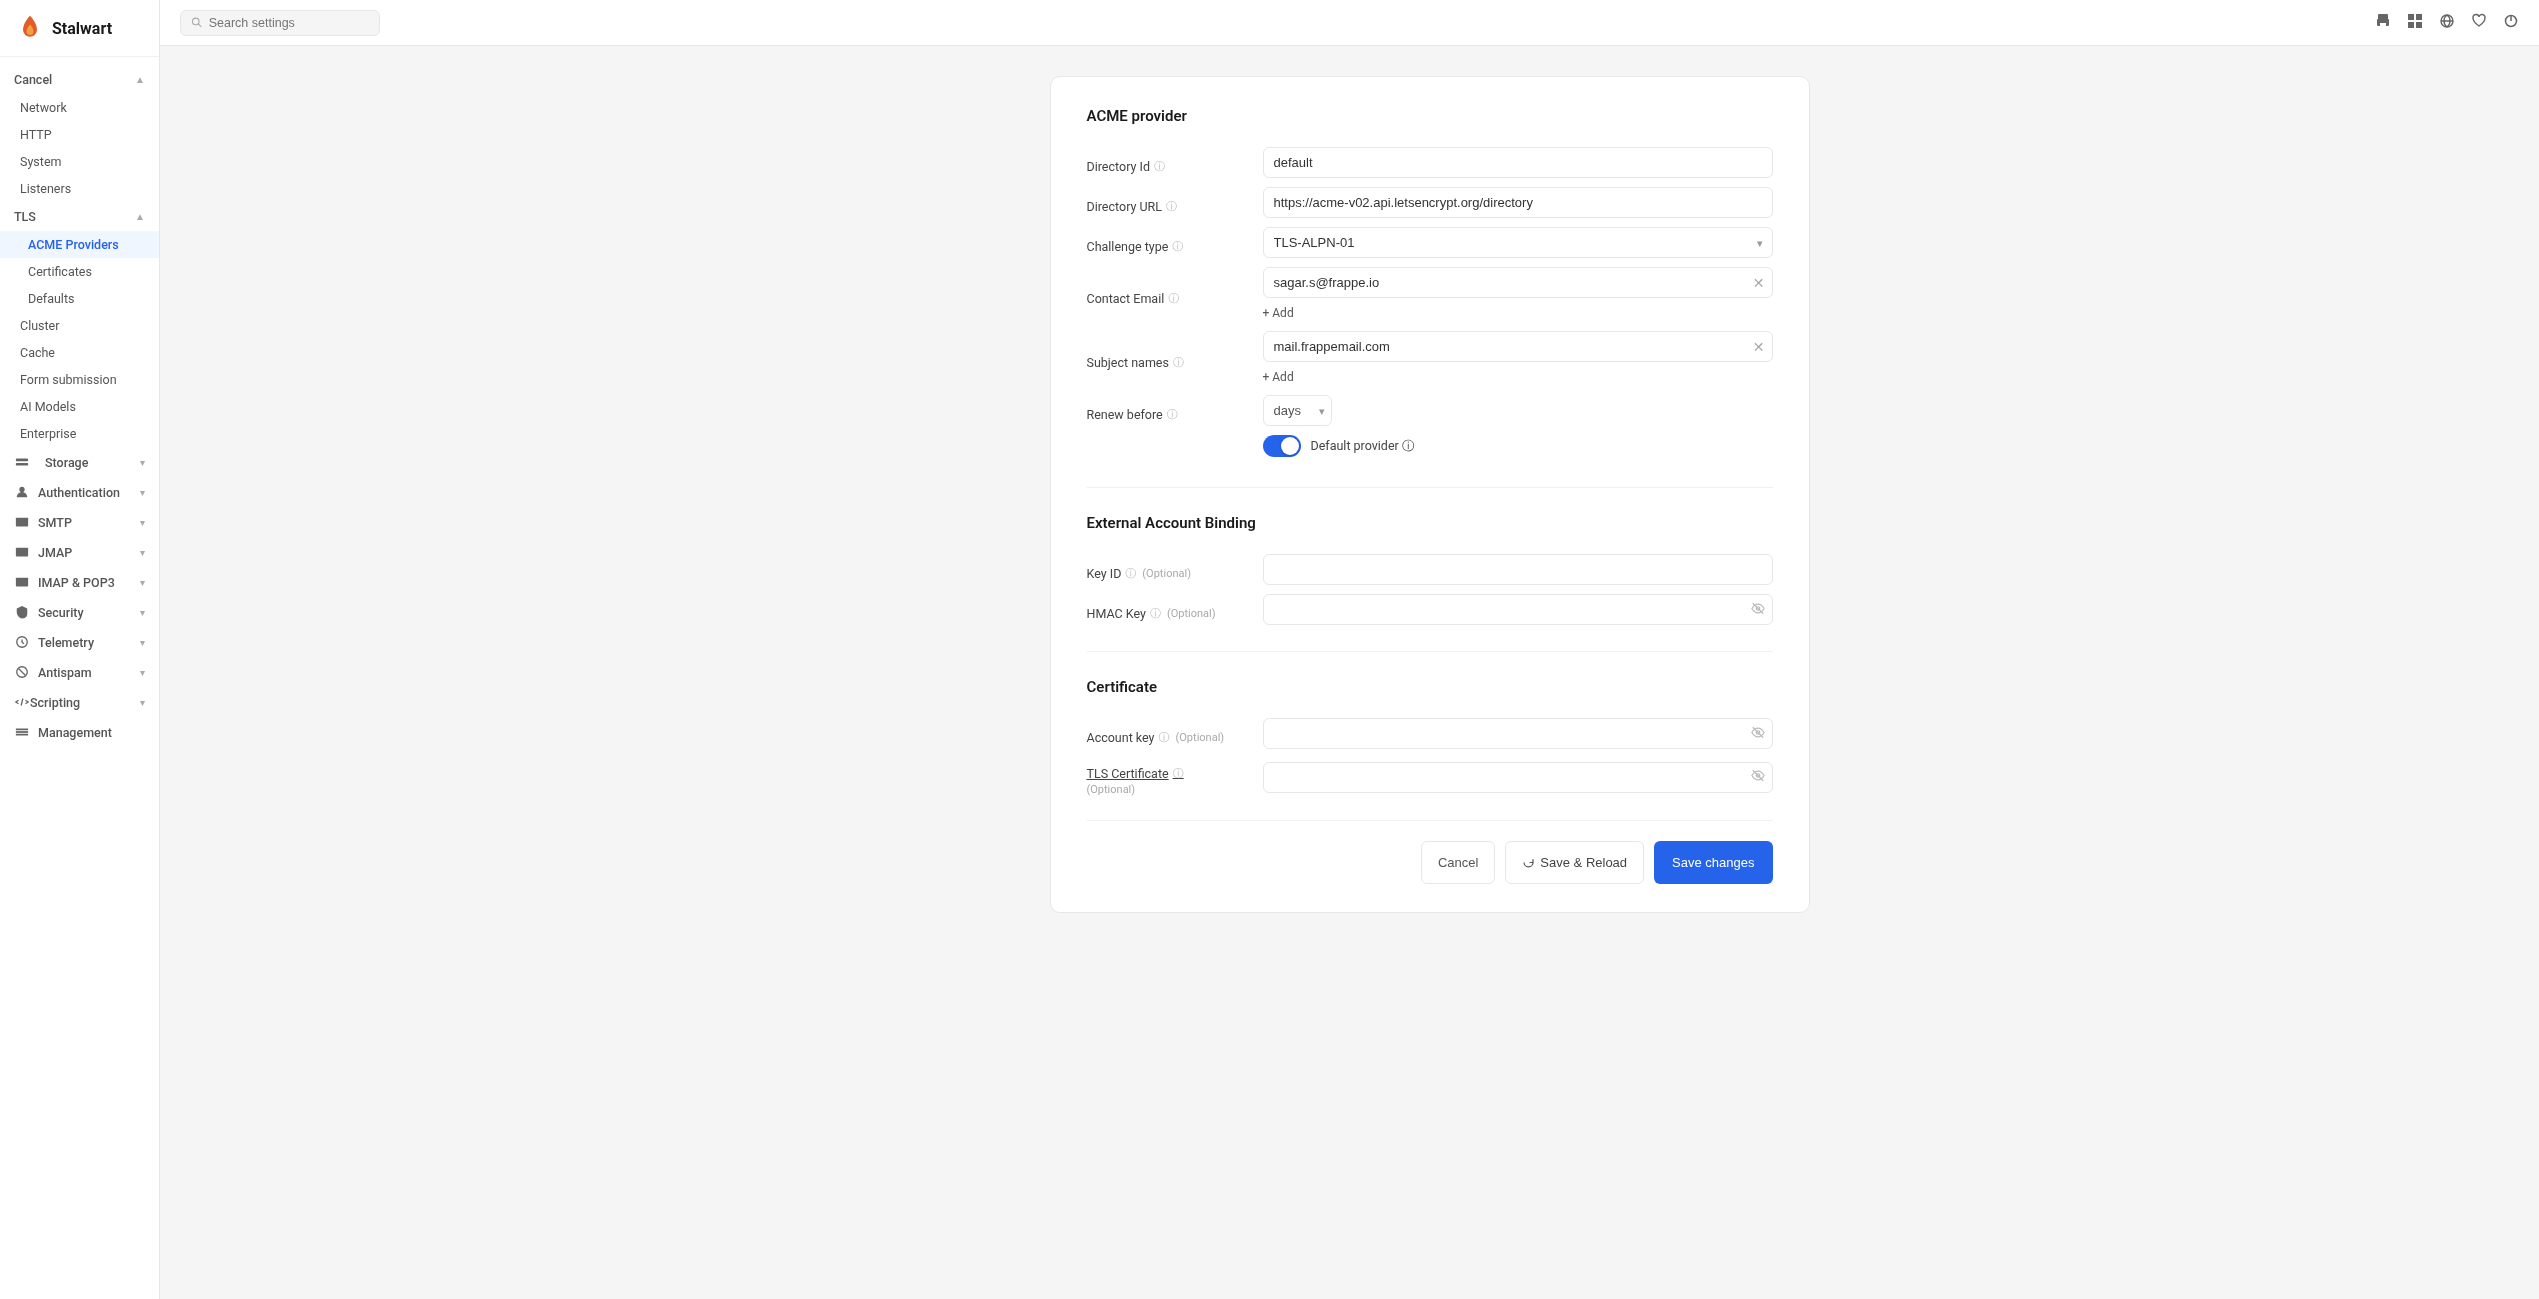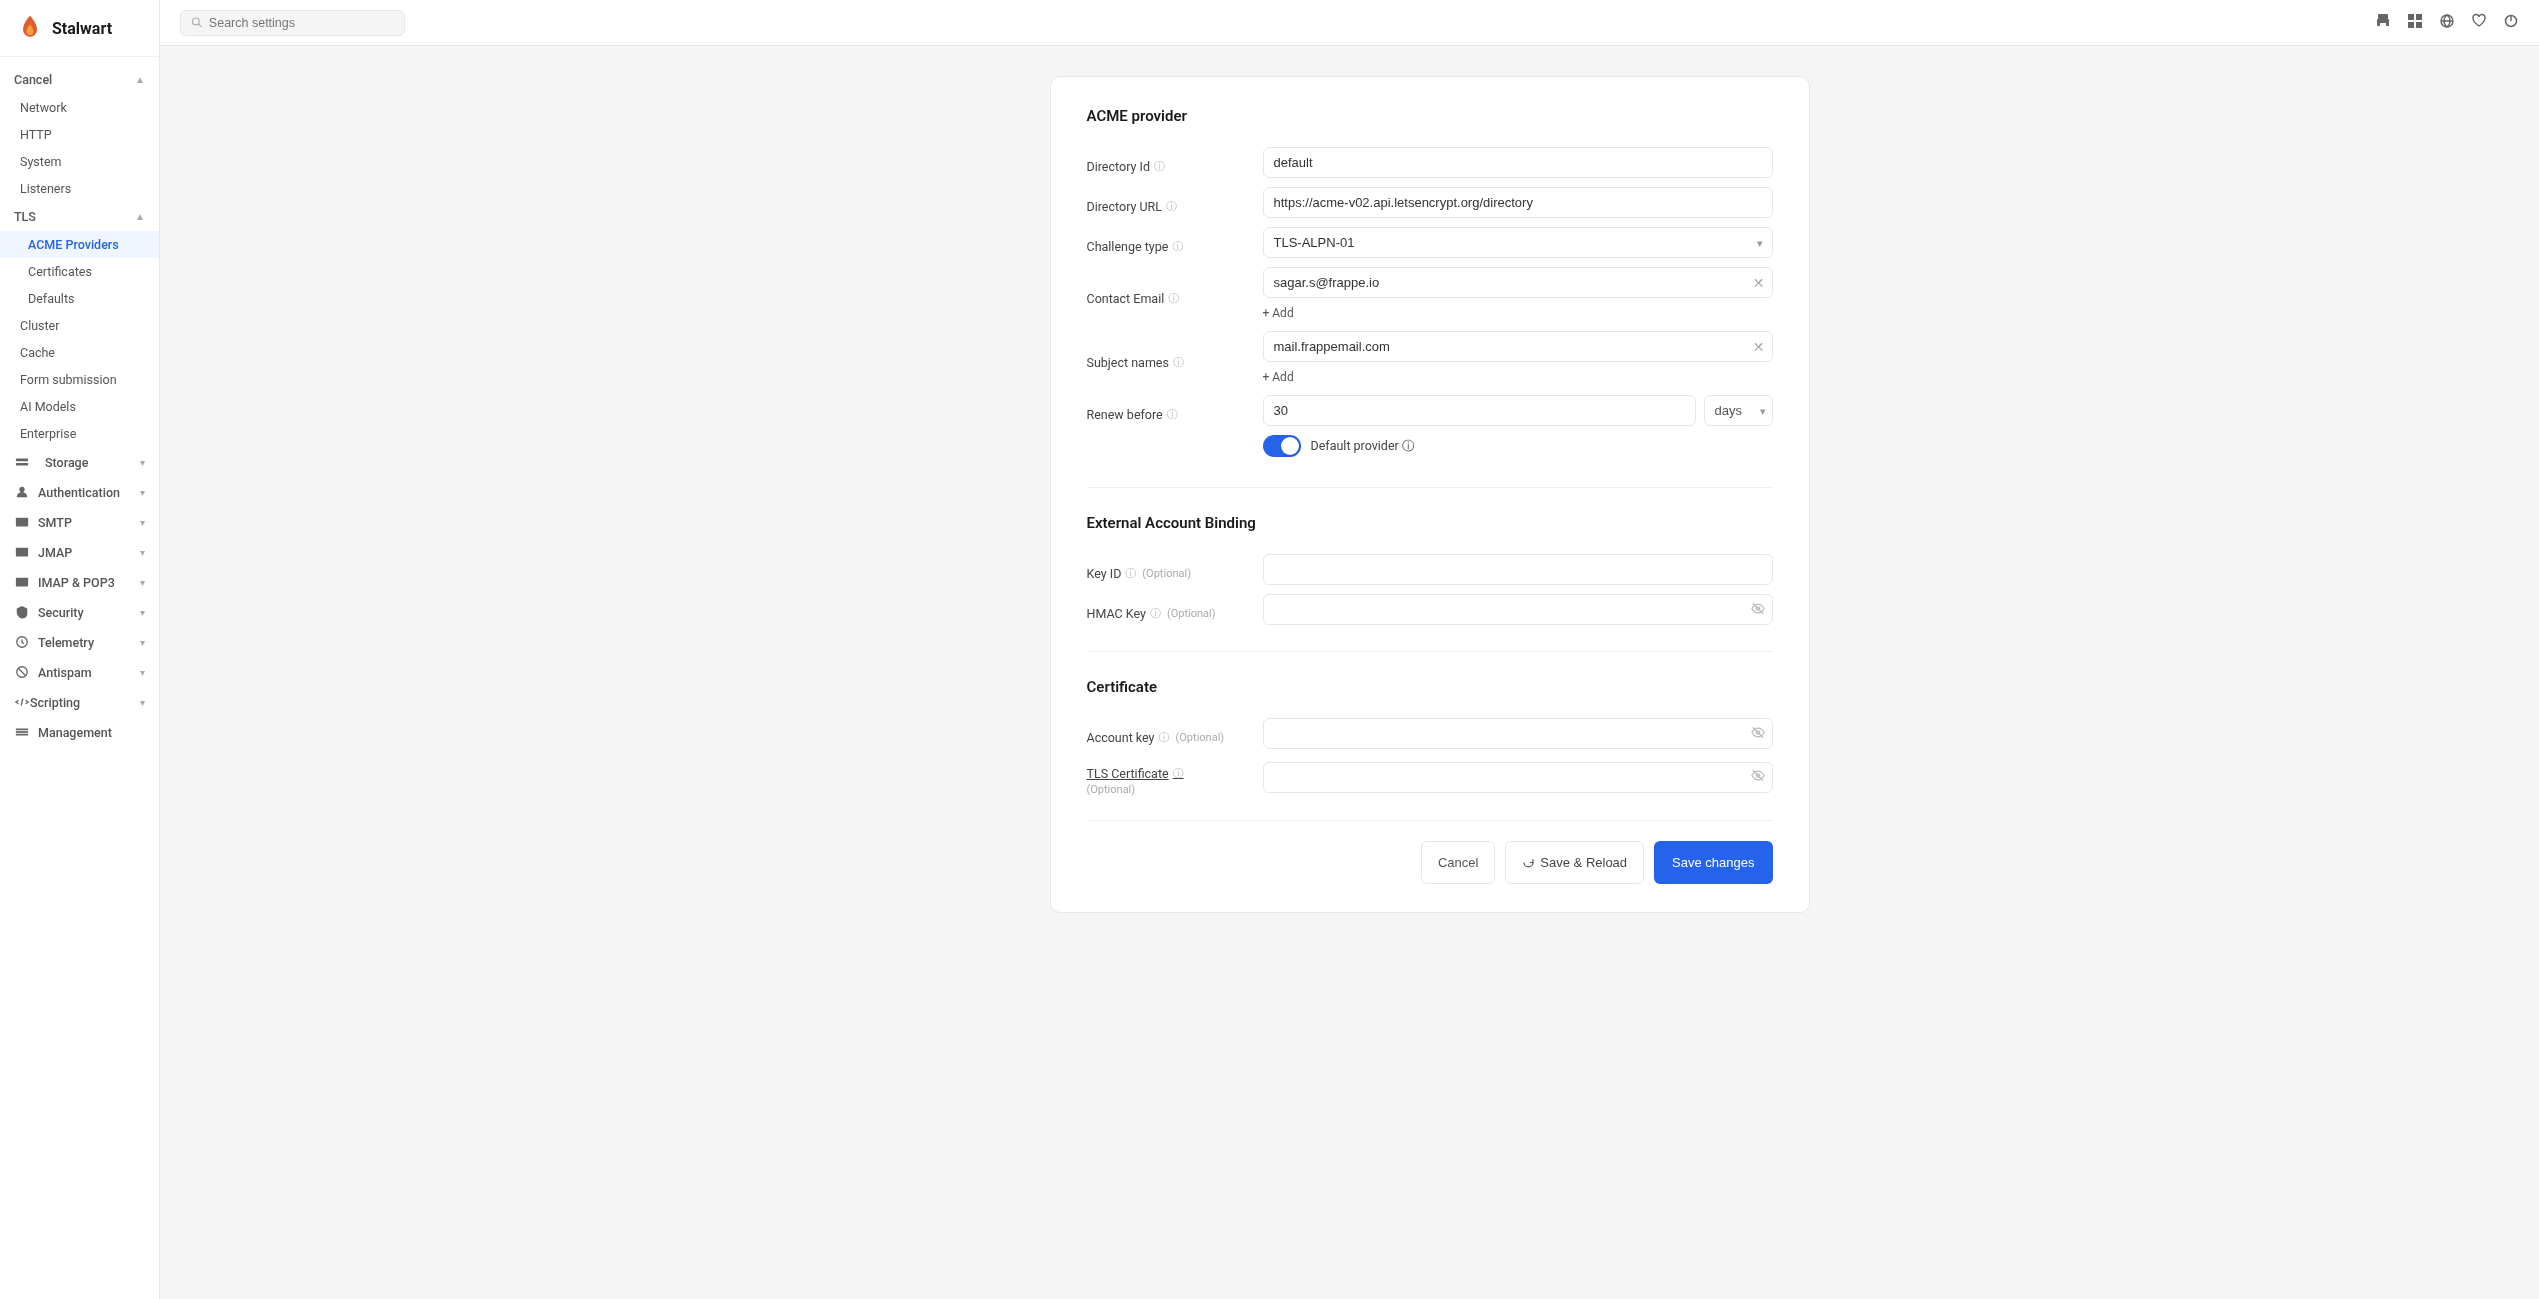--- a/index.html
+++ b/index.html
@@ -87,21 +87,21 @@
       z-index: 100;
     }
     .search-box {
       display: flex;
       align-items: center;
       gap: 6px;
       background: #f5f5f5;
       border: 1px solid #e5e7eb;
       border-radius: 6px;
       padding: 5px 10px;
-      width: 225px;
+      width: 200px;
     }
     .search-box input {
       border: none;
       background: transparent;
       outline: none;
       font-size: 12.5px;
       color: #555;
       width: 100%;
     }
     .topbar-actions {
@@ -685,21 +685,20 @@
       </div>
     </div>
 
     <div class="field-row">
       <div class="field-label">
         <span>Renew before</span>
         <span class="info-icon">ⓘ</span>
       </div>
       <div class="field-control">
         <div class="renew-wrapper">
-          <input type="text" value="30" style="">
           <div class="days-select">
             <select>
               <option>days</option>
               <option>hours</option>
             </select>
           </div>
         </div>
       </div>
     </div>
 

